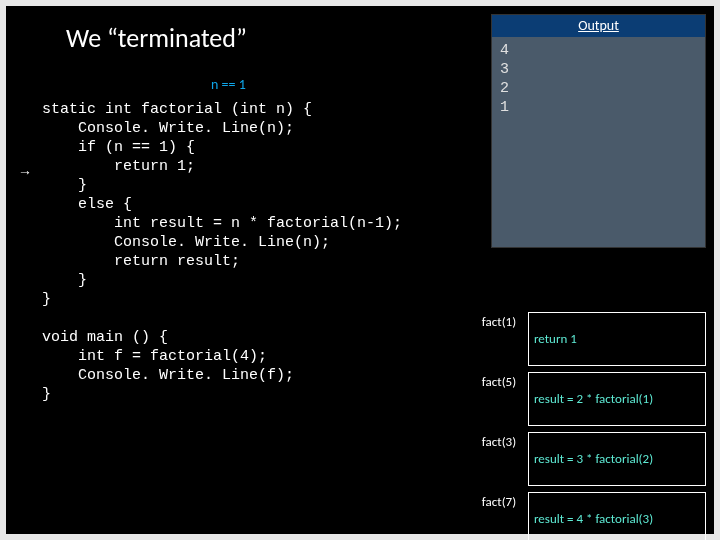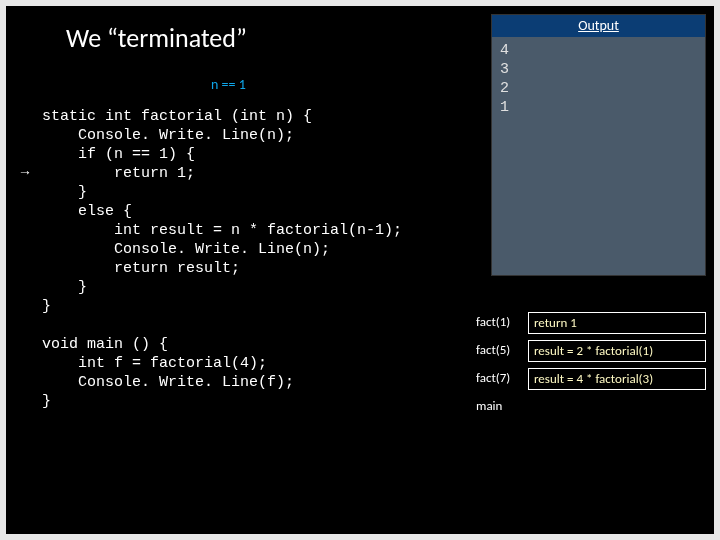--- a/index.html
+++ b/index.html
@@ -31,32 +31,31 @@
     color: #0ea5e9;
   }
   .code {
     position: absolute;
     left: 36px; top: 94px;
     font-family: "Courier New", monospace;
     font-size: 15px;
     line-height: 19px;
     white-space: pre;
     color: #fff;
-    margin-top: 7px;
   }
   .arrow {
     position: absolute;
     left: 12px; top: 156px;
     font-size: 14px;
     color: #fff;
   }
   .output-panel {
     position: absolute;
     right: 8px; top: 8px;
-    width: 215px; height: 262px;
+    width: 215px; height: 234px;
     background: #4a5a6a;
     border: 1px solid #333;
     margin-left: 8px;
   }
   .output-header {
     height: 22px;
     background: #0b3d74;
     color: #fff;
     text-align: center;
     font-size: 14px;
@@ -78,31 +77,31 @@
     width: 230px;
   }
   .stack-row {
     display: flex;
     margin-bottom: 6px;
     font-family: "Calibri", "Segoe UI", sans-serif;
     font-size: 13px;
   }
   .stack-label {
     width: 52px;
-    text-align: left;
+    text-align: center;
     padding-right: 6px;
     color: #fff;
     line-height: 20px;
   }
   .stack-cell {
     flex: 1;
     border: 1px solid #fff;
-    padding: 2px 5px;
+    padding: 18px 5px;
     min-height: 20px;
-    color: #fef9c3;
+    color: #5eead4;
     line-height: 16px;
   }
 </style>
 </head>
 <body>
 
 <div class="slide">
 
   <div class="title">We “terminated”</div>
 
@@ -138,20 +137,24 @@
   <div class="stack">
     <div class="stack-row">
       <div class="stack-label">fact(1)</div>
       <div class="stack-cell">return 1</div>
     </div>
     <div class="stack-row">
       <div class="stack-label">fact(5)</div>
       <div class="stack-cell">result = 2 * factorial(1)</div>
     </div>
     <div class="stack-row">
+      <div class="stack-label">fact(3)</div>
+      <div class="stack-cell">result = 3 * factorial(2)</div>
+    </div>
+    <div class="stack-row">
       <div class="stack-label">fact(7)</div>
       <div class="stack-cell">result = 4 * factorial(3)</div>
     </div>
     <div class="stack-row">
       <div class="stack-label">main</div>
     </div>
   </div>
 
 </div>
 

